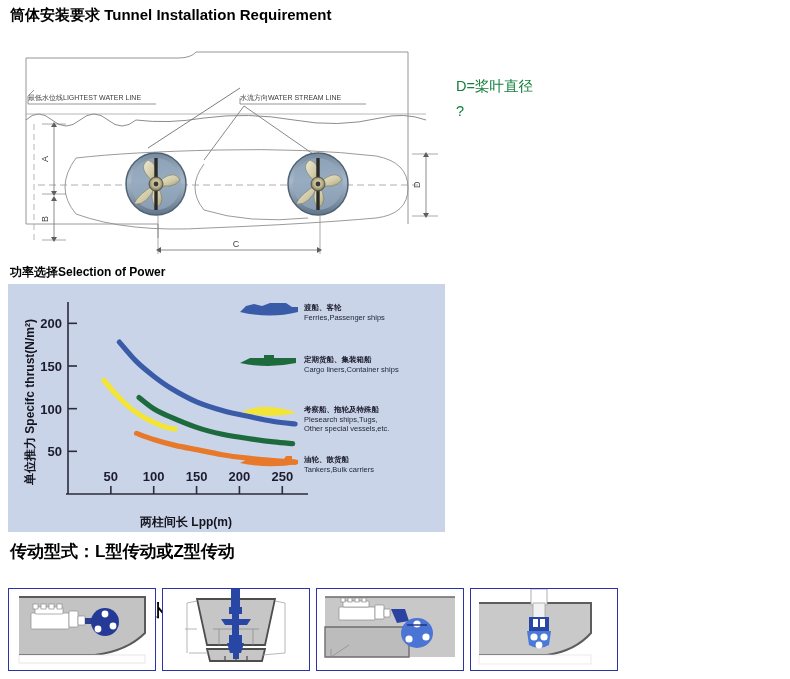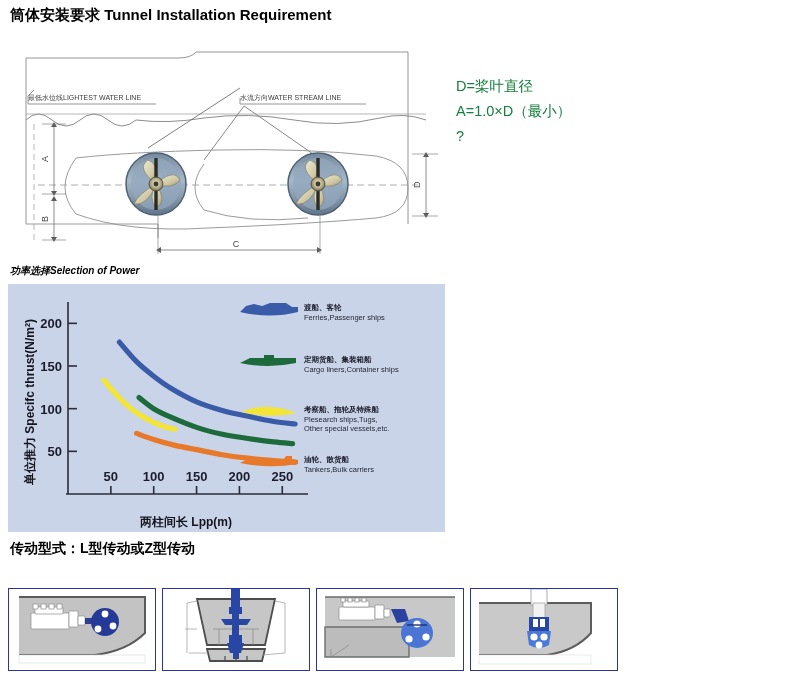--- a/index.html
+++ b/index.html
@@ -19,26 +19,26 @@
 
   
   .heading {
     position: absolute;
     font-weight: bold;
     font-size: 15px;
     letter-spacing: 0px;
     white-space: nowrap;
   }
   #heading-tunnel { left: 10px; top: 6px; }
-  #heading-power  { left: 10px; top: 264px; font-size: 10px; font-style: italic; }
+  #heading-power  { left: 10px; top: 264px; font-size: 12px; }
 
   .subline {
     position: absolute;
     font-weight: bold;
-    font-size: 14px;
+    font-size: 17px;
     white-space: nowrap;
   }
   #line-drive   { left: 10px; top: 540px; }
   #line-mount   { left: 10px; top: 599px; }
 
   
   #tunnel-drawing {
     position: absolute;
     left: 8px; top: 28px;
     width: 440px; height: 228px;
@@ -263,21 +263,20 @@
         <path d="M415 185 L418 190 L421 185 Z" fill="#5d5d5d" stroke="none"></path>
         <path d="M404 126 L430 126" stroke-width="0.6"></path>
         <path d="M404 188 L430 188" stroke-width="0.6"></path>
       </g>
       <text class="dim-letter" x="412" y="160" transform="rotate(-90 412 160)">D</text>
     </svg>
   </div>
 
   <div id="formula-block">
     <div class="frow">D=桨叶直径</div>
-    <div class="frow">A=1.0×D（最小）</div>
     <div class="frow">?</div>
   </div>
 
   <div class="heading" id="heading-power">功率选择Selection of Power</div>
 
   <div id="chart-panel">
     <svg id="chart-svg" width="437" height="248" viewBox="0 0 437 248" xmlns="http://www.w3.org/2000/svg">
       <rect x="0" y="0" width="437" height="248" fill="#c9d4e8"></rect>
 
       <g stroke="#2b2b3a" stroke-width="1.6" fill="none">

